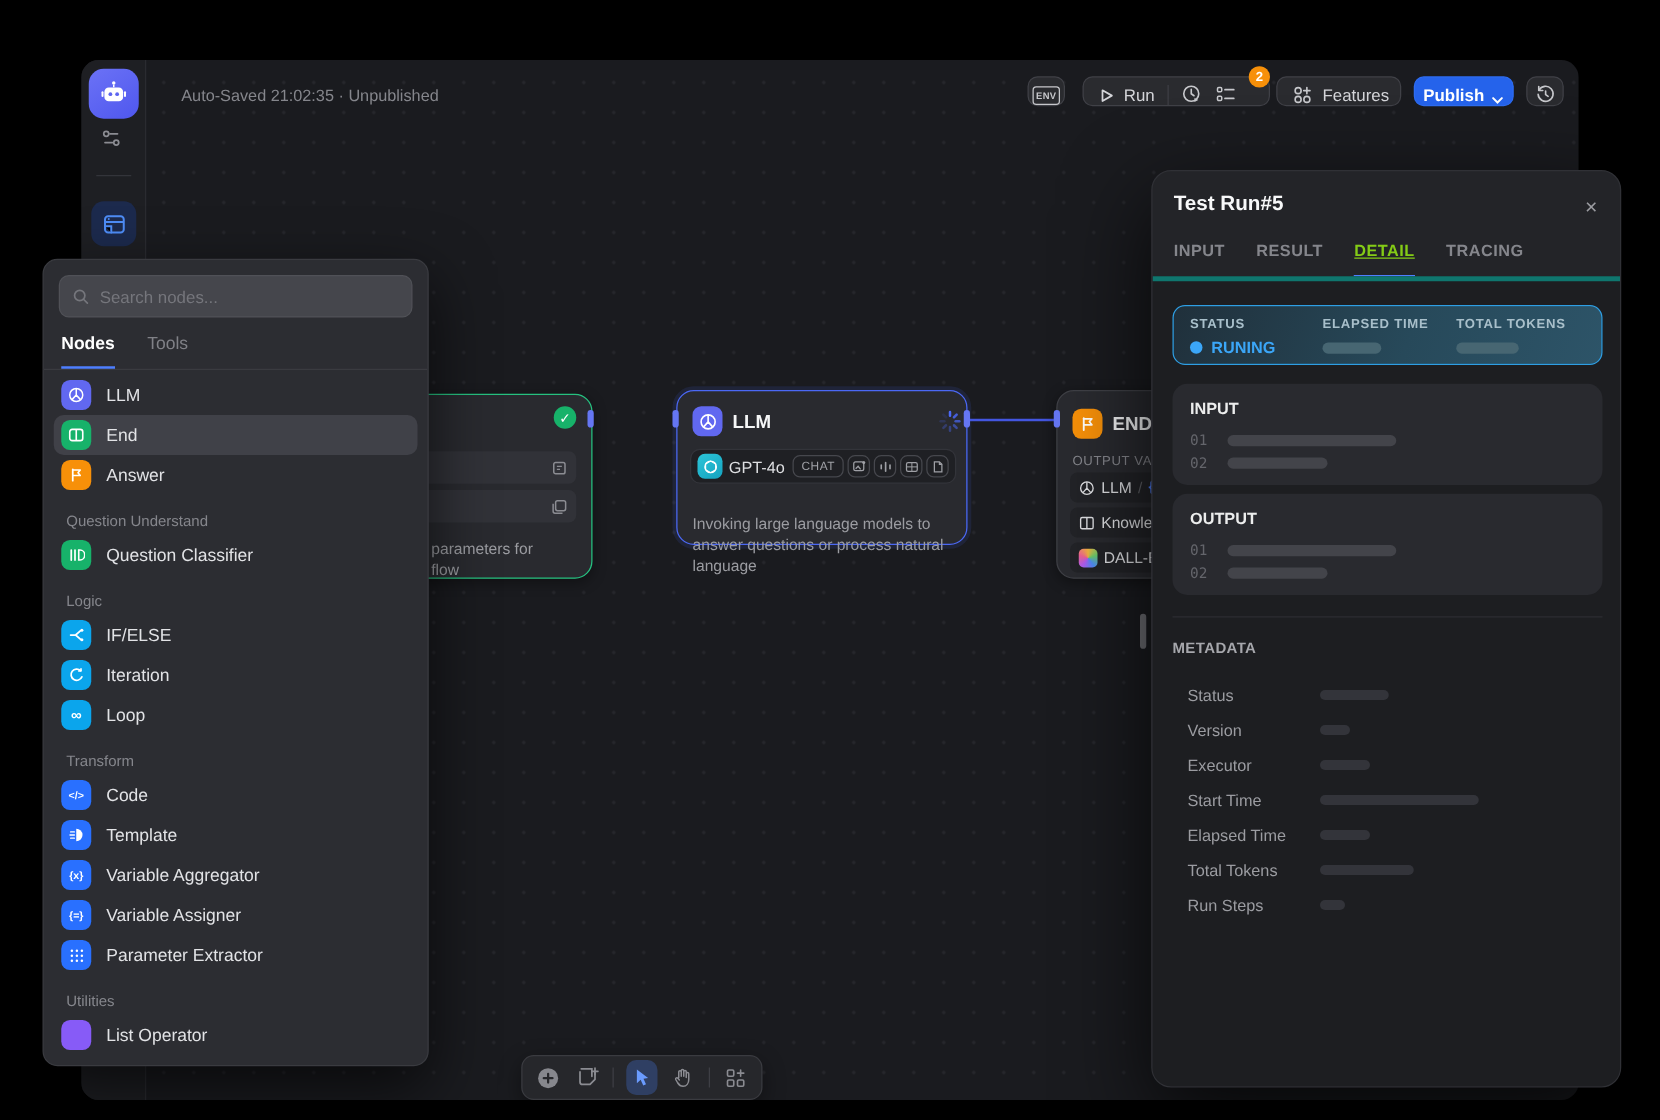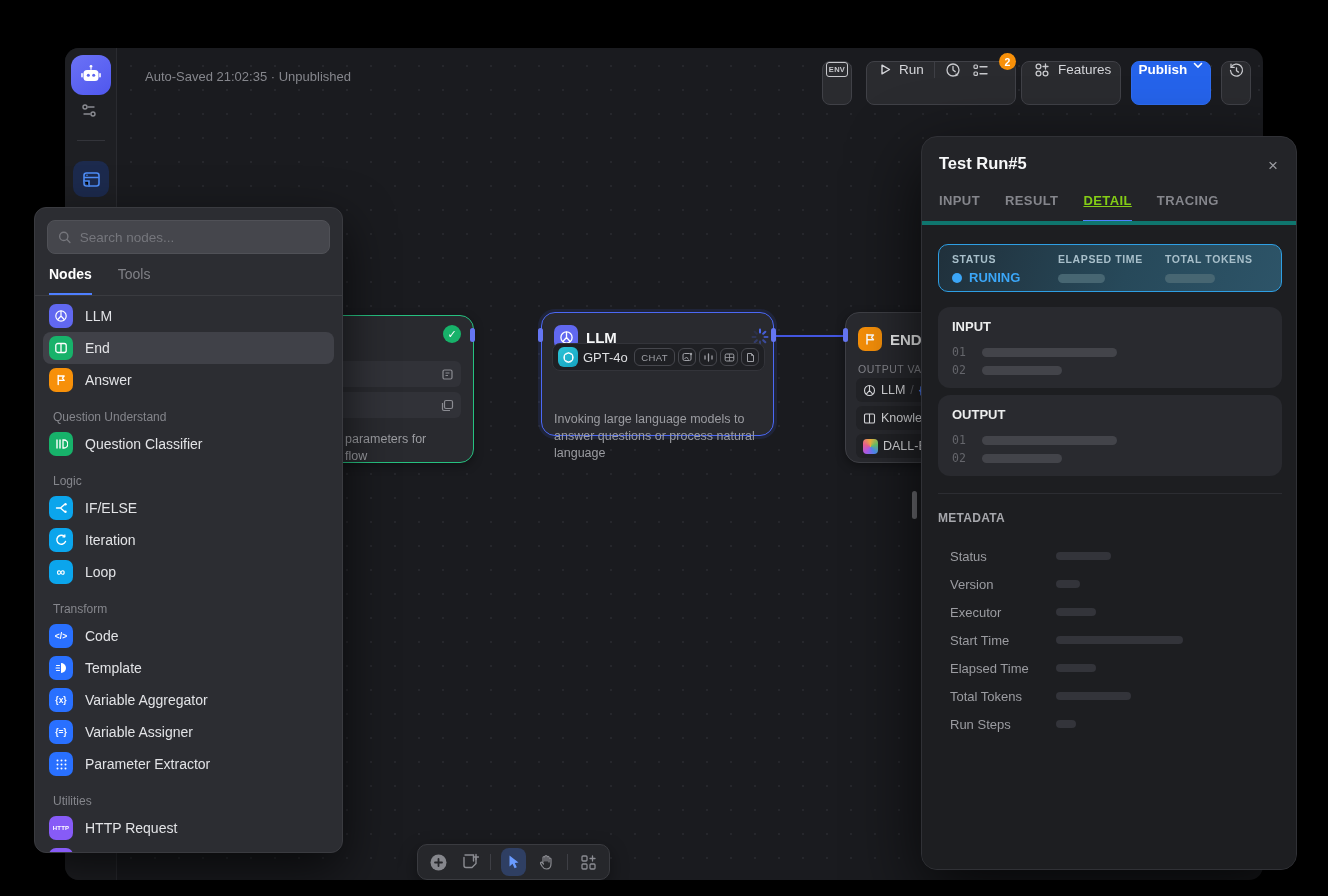--- a/index.html
+++ b/index.html
@@ -16,22 +16,22 @@
   #rail { left:0; top:0; width:52px; height:100%; background:#1e1f23; border-right:1px solid #2a2b30; z-index:4; }
   .rail-avatar { left:6px; top:7px; width:40px; height:40px; border-radius:12px;
     background:linear-gradient(145deg,#6b72f6,#4f57ee); display:flex; align-items:center; justify-content:center; }
   .rail-ic { color:#8b8c92; display:flex; align-items:center; justify-content:center; }
   .rail-div { left:12px; top:92px; width:28px; height:1px; background:#33343a; }
   .rail-app { left:8px; top:113px; width:36px; height:36px; border-radius:10px; background:#1c2a4d;
     display:flex; align-items:center; justify-content:center; color:#4e8df7; }
 
   
   .autosave { left:80px; top:21px; font-size:13px; color:#85868c; }
-  .tb-btn { height:44px; background:#2a2b2f; border:1px solid #404147; border-radius:8px;
-    display:flex; align-items:flex-start; color:#d4d5d9; font-size:13.5px; }
+  .tb-btn { height:24px; background:#2a2b2f; border:1px solid #404147; border-radius:8px;
+    display:flex; align-items:flex-end; color:#d4d5d9; font-size:13.5px; }
   .env-box { font-size:7.5px; font-weight:bold; color:#c7c8cc; border:1.3px solid #c7c8cc; border-radius:3px; padding:2px 2px; letter-spacing:.3px; }
   .tb-sep { width:1px; height:16px; background:#3e3f45; }
   .badge { position:absolute; width:17px; height:17px; border-radius:50%; background:#f79009; color:#fff;
     font-size:10.5px; font-weight:bold; display:flex; align-items:center; justify-content:center; z-index:6; }
   .publish { background:#2563eb; border:1px solid #2e6cf0; color:#fff; font-weight:bold; justify-content:center; gap:6px; }
 
   
   .edge { height:2px; background:#4356e0; z-index:1; }
   .handle { width:5px; height:14px; border-radius:2.5px; background:#6576f2; z-index:2; }
   .node { background:#292a2f; border-radius:14px; z-index:1; box-shadow:0 3px 10px rgba(0,0,0,.35); }
@@ -207,21 +207,21 @@
             <path d="M14.3 3.7l-2.1 2.1" opacity=".85"></path>
             <path d="M16.5 9h-3" opacity=".7"></path>
             <path d="M14.3 14.3l-2.1-2.1" opacity=".55"></path>
             <path d="M9 16.5v-3" opacity=".4"></path>
             <path d="M3.7 14.3l2.1-2.1" opacity=".3"></path>
             <path d="M1.5 9h3" opacity=".2"></path>
             <path d="M3.7 3.7l2.1 2.1" opacity=".12"></path>
         </g>
       </svg>
     </div>
-    <div class="abs chip" style="left:10px;top:30px;width:213px;height:28px;background:#1f2024;border:1px solid #33343a;border-radius:8px;padding:0 5px">
+    <div class="abs chip" style="left:10px;top:46px;width:213px;height:28px;background:#1f2024;border:1px solid #33343a;border-radius:8px;padding:0 5px">
       <span style="width:20px;height:20px;border-radius:6px;background:linear-gradient(145deg,#2cc5d8,#15a3c0);display:flex;align-items:center;justify-content:center;flex:none">
         <svg width="13" height="13" viewBox="0 0 13 13">
             <circle cx="6.5" cy="6.5" r="4.6" fill="none" stroke="#fff" stroke-width="1.1"></circle>
             <path d="M6.5 1.9l4 2.3v4.6l-4 2.3-4-2.3V4.2z" fill="none" stroke="#fff" stroke-width=".9"></path>
           </svg>
       </span>
       <span style="font-size:13px">GPT-4o</span>
       <span style="display:flex;gap:3px;margin-left:auto;align-items:flex-end">
         <span class="mini-badge" style="height:18px;padding:0 6px;font-size:9.5px;letter-spacing:.4px">CHAT</span>
         <span class="mini-badge" style="width:18px;height:18px">
@@ -476,26 +476,20 @@
               <circle cx="6.5" cy="10.5" r="1"></circle>
               <circle cx="10.5" cy="10.5" r="1"></circle>
             </g>
           </svg>
         </span>
       <span>Parameter Extractor</span>
     </div>
 
     <div class="np-sec">Utilities</div>
     <div class="np-item">
-      <span class="ni ic-purple">
-          <span style="font-size:6px;letter-spacing:.2px">HTTP</span>
-        </span>
-      <span>HTTP Request</span>
-    </div>
-    <div class="np-item">
       <span class="ni ic-purple"></span>
       <span>List Operator</span>
     </div>
 
   </div>
 </div>
 
 <div id="run-panel" class="abs">
   <div class="abs rp-title">Test Run#5</div>
   <div class="abs rp-close">×</div>

